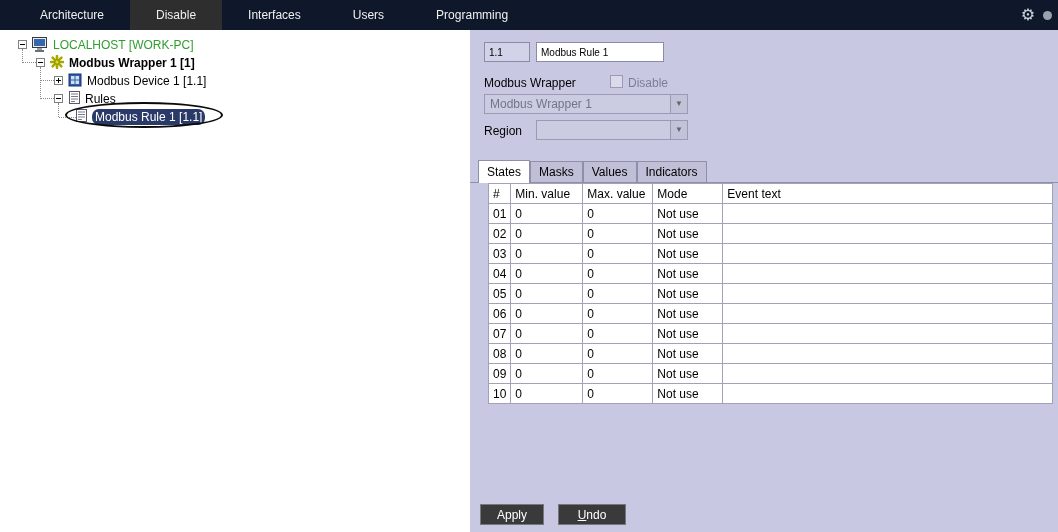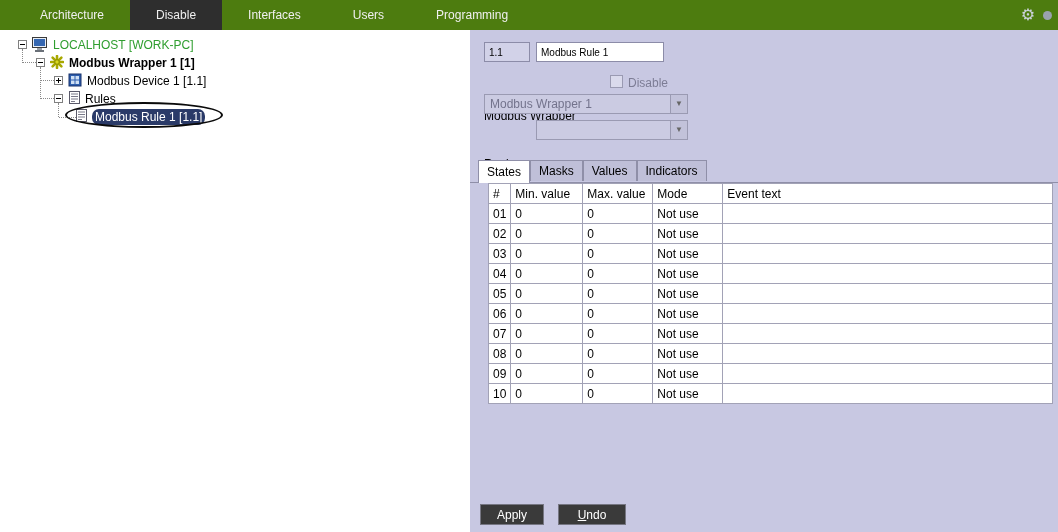--- a/index.html
+++ b/index.html
@@ -3,21 +3,21 @@
 <meta charset="utf-8">
 <style>
   * { margin:0; padding:0; box-sizing:border-box; }
   html,body { width:1058px; height:532px; }
   body {
     position:relative; overflow:hidden; background:#fff;
     font-family:"Liberation Sans","DejaVu Sans",sans-serif; font-size:12px; color:#000;
   }
 
   
-  .topnav { position:absolute; top:0; left:0; width:100%; height:30px; background:#4d7c0f;
+  .topnav { position:absolute; top:0; left:0; width:100%; height:30px; background:#0f172a;
             display:flex; align-items:flex-start; padding-left:14px; }
   .nav-item { color:#f0f0f0; font-size:12px; line-height:30px; padding:0 26px; cursor:default; }
   .nav-item.active { background:#2e2e2e; }
   .nav-right { position:absolute; right:6px; top:0; height:30px; display:flex; align-items:center; gap:8px; }
   .gear { font-size:16px; color:#ccd3dc; line-height:1; }
   .mini-dot { width:9px; height:9px; border-radius:50%; background:#9aa2ad; }
 
   
   .left-panel { position:absolute; top:30px; left:0; width:470px; bottom:0; background:#fff; }
   .tree-row { position:absolute; left:0; right:0; height:18px; }
@@ -33,31 +33,31 @@
   .dot-v { position:absolute; width:0; border-left:1px dotted #8a8a8a; }
   .dot-h { position:absolute; height:0; border-top:1px dotted #8a8a8a; }
   .annot-ellipse { position:absolute; left:65px; top:72px; width:158px; height:26px;
                    border:2.5px solid #0a0a0a; border-radius:50%; pointer-events:none; z-index:5; }
 
   
   .right-panel { position:absolute; top:30px; left:470px; right:0; bottom:0; background:#c8c8e2; }
   .tb { position:absolute; height:20px; border:1px solid #8c8ca8; background:#fff;
         font-size:10px; padding:1px 4px; font-family:inherit; color:#000; }
   .tb.ro { background:#d2d2e8; }
-  .plabel { position:absolute; font-size:12px; color:#000; white-space:nowrap;margin-top:33px; }
+  .plabel { position:absolute; font-size:12px; color:#000; white-space:nowrap; }
   .chk { position:absolute; width:13px; height:13px; background:#dadaec; border:1px solid #9a9ab2; }
   .chk-label { position:absolute; font-size:12px; color:#7d7d95; }
   .dd { position:absolute; height:20px; border:1px solid #9a9ab2; background:#cbcbe2; }
   .dd .txt { position:absolute; left:5px; top:2px; color:#73738c; white-space:nowrap; }
   .dd .arrow-btn { position:absolute; right:0; top:0; bottom:0; width:17px; background:#c2c2da;
                    border-left:1px solid #9a9ab2; color:#666; font-size:8px; line-height:18px; text-align:center; }
 
   
   .tabstrip { position:absolute; left:0; right:0; top:130px; height:23px;
-              border-bottom:1px solid #8f8fa8; padding-left:8px; display:flex; align-items:flex-start; }
+              border-bottom:1px solid #8f8fa8; padding-left:8px; display:flex; align-items:center; }
   .tab { height:21px; line-height:20px; padding:0 8px; border:1px solid #8f8fa8; border-bottom:none;
          background:#bfbfd8; font-size:12px; cursor:default; }
   .tab.active { background:#fff; height:23px; line-height:22px; margin-bottom:-1px; z-index:2; }
 
   
   .states-table { position:absolute; left:18px; top:153px; border-collapse:collapse;
                   background:#fff; border:1px solid #5c5c70; }
   .states-table th, .states-table td { border:1px solid #a2a2b6; font-weight:normal; text-align:left;
                   padding:1px 4px; font-size:12px; height:20px; white-space:nowrap; overflow:hidden; }
   .states-table th { background:#fff; }

